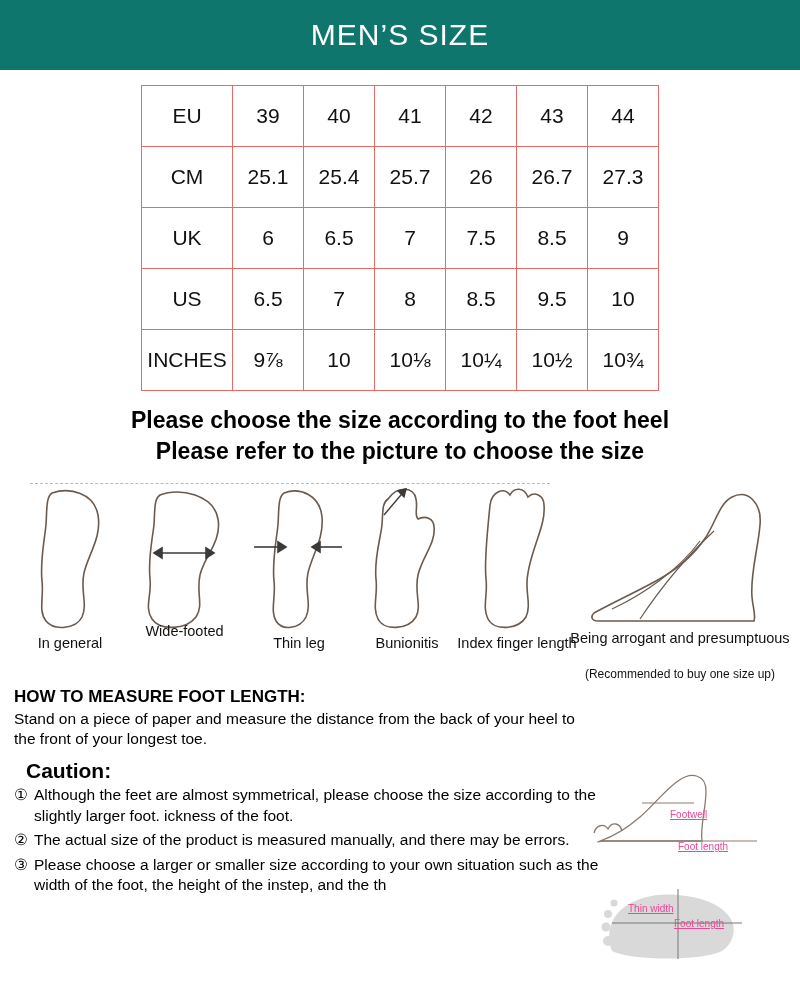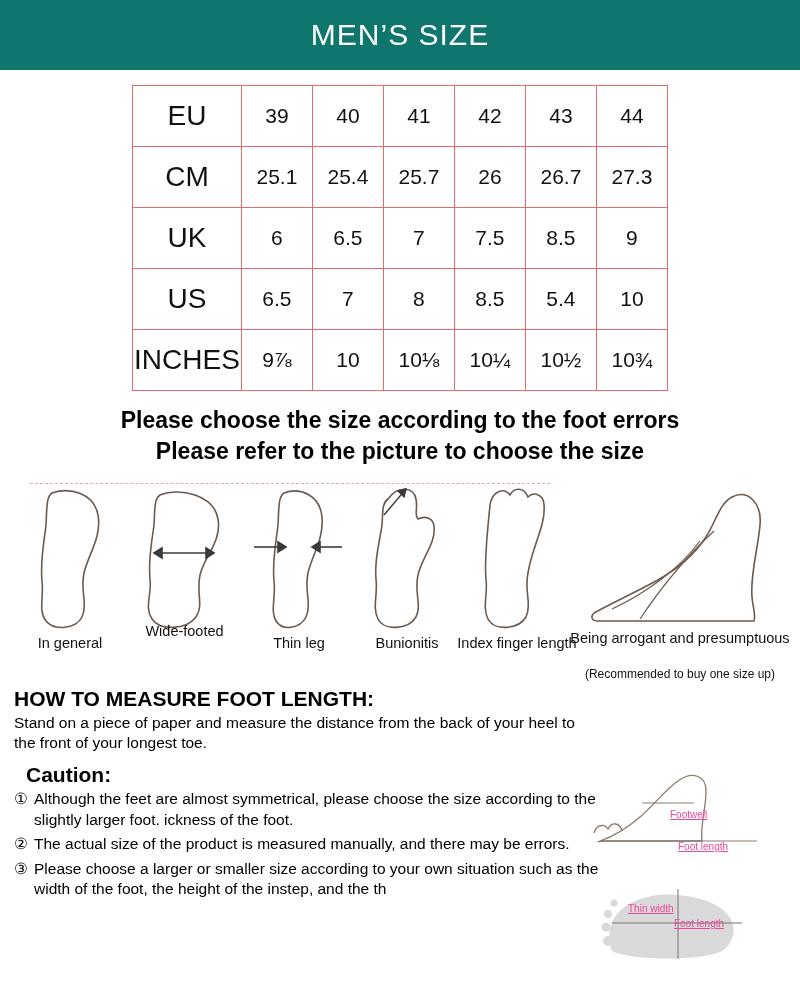--- a/index.html
+++ b/index.html
@@ -46,21 +46,21 @@
     border: 1px solid #d9534f;
     border-color: #e46b68;
     text-align: center;
     vertical-align: middle;
     height: 58px;
     font-size: 21px;
     color: #111;
   }
   table.size-table td.label-cell {
     width: 88px;
-    font-size: 28px;
+    font-size: 21px;
   }
   table.size-table td.val-cell {
     width: 68px;
   }
   .fracspan { font-size: 21px; }
 
   
   .instructions {
     text-align: center;
     margin-top: 14px;
@@ -97,21 +97,21 @@
     font-size: 14.5px;
     color: #111;
     line-height: 1.15;
   }
   .foot-caption.small {
     font-size: 12px;
   }
 
   
   .measure-title {
-    font-size: 21px;
+    font-size: 17px;
     font-weight: bold;
     margin: 4px 0 2px 14px;
   }
   .measure-text {
     font-size: 15.5px;
     margin: 0 0 0 14px;
     line-height: 1.3;
     max-width: 575px;
   }
   .caution-title {
@@ -189,38 +189,38 @@
         <td class="val-cell">7.5</td>
         <td class="val-cell">8.5</td>
         <td class="val-cell">9</td>
       </tr>
       <tr>
         <td class="label-cell">US</td>
         <td class="val-cell">6.5</td>
         <td class="val-cell">7</td>
         <td class="val-cell">8</td>
         <td class="val-cell">8.5</td>
-        <td class="val-cell">5.4</td>
+        <td class="val-cell">9.5</td>
         <td class="val-cell">10</td>
       </tr>
       <tr>
         <td class="label-cell">INCHES</td>
         <td class="val-cell fracspan">9⅞</td>
         <td class="val-cell fracspan">10</td>
         <td class="val-cell fracspan">10⅛</td>
         <td class="val-cell fracspan">10¼</td>
         <td class="val-cell fracspan">10½</td>
         <td class="val-cell fracspan">10¾</td>
       </tr>
     </tbody>
   </table>
 </div>
 
 <div class="instructions">
-  <div>Please choose the size according to the foot errors</div>
+  <div>Please choose the size according to the foot heel</div>
   <div>Please refer to the picture to choose the size</div>
 </div>
 
 <div class="feet-row">
   <div class="dash-line"></div>
 
   <div class="foot-item" style="left:22px;">
     <svg viewBox="0 0 100 150" width="100" height="150">
       <path d="M30 8 C48 2 72 8 76 30 C80 52 66 70 62 88 C58 106 66 118 60 132 C54 144 32 146 24 136 C16 126 22 112 20 96 C18 76 22 58 24 40 C25 24 24 12 30 8 Z" fill="none" stroke="#6b5a4e" stroke-width="1.6"></path>
     </svg>

